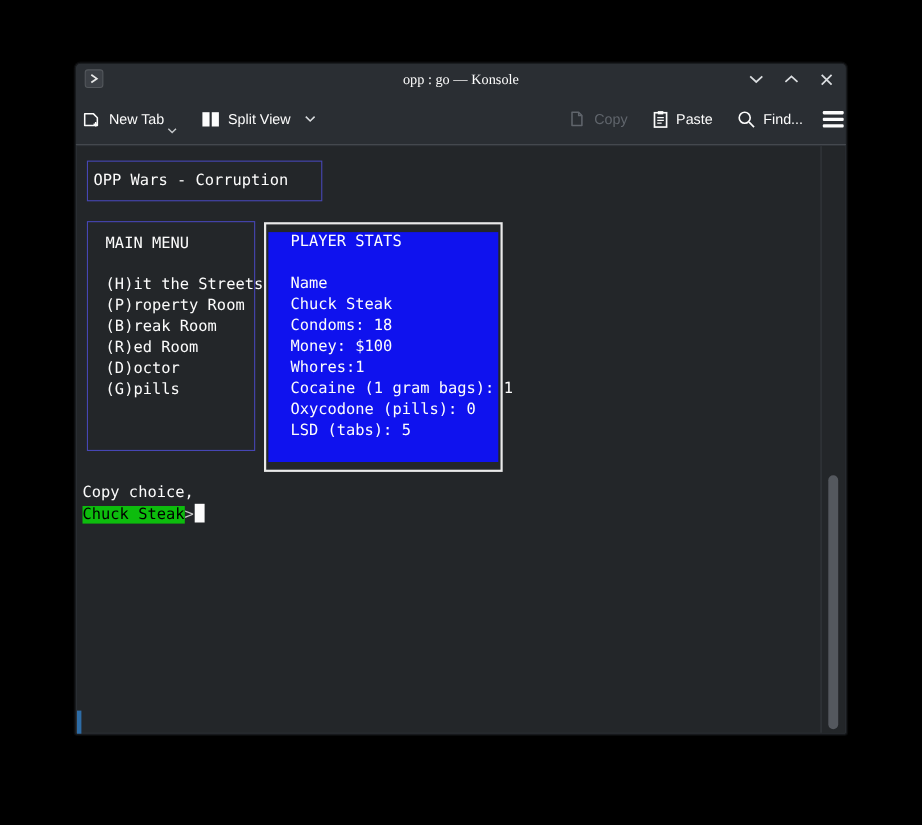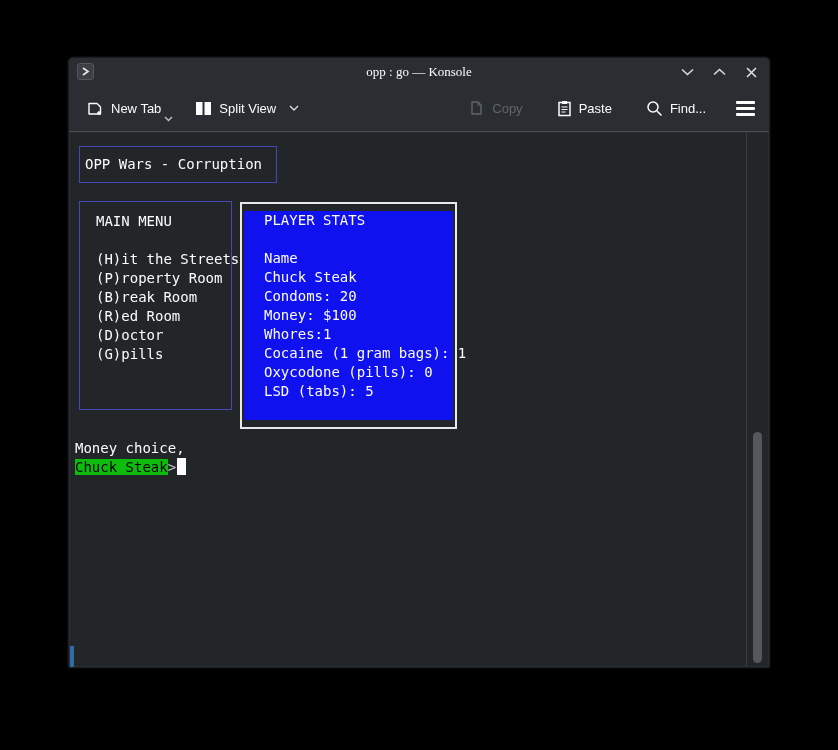--- a/index.html
+++ b/index.html
@@ -17,39 +17,39 @@
               background:#3c4046; border:1px solid #53575c; border-radius:3px;
               display:flex; align-items:center; justify-content:center; }
   .app-icon svg { display:block; }
   .win-title { flex:1; text-align:center; color:#fcfcfc; font-size:13px;font-family:Liberation Serif, serif; }
   .win-controls { position:absolute; right:10px; top:0; height:28px;
                   display:flex; align-items:center; gap:16px; }
   .win-btn { width:16px; height:16px; display:flex; align-items:center;
              justify-content:center; cursor:pointer; }
 
   
-  .toolbar { height:46px; display:flex; align-items:center; padding:0 12px;
+  .toolbar { height:46px; display:flex; align-items:center; padding:0 0;
              border-bottom:1px solid #484c51; }
   .tbtn { display:flex; align-items:center; gap:7px; color:#fcfcfc; font-size:13px;
           padding:6px 6px; border-radius:3px; position:relative; }
   .tbtn.disabled { color:#60656c; }
   .tbtn svg { display:block; }
   .newtab-caret { position:absolute; right:-6px; bottom:1px; }
   .tb-left { display:flex; align-items:center; gap:22px; }
-  .tb-right { margin-left:auto; display:flex; align-items:center; gap:22px;justify-content:center; }
+  .tb-right { margin-left:auto; display:flex; align-items:center; gap:10px;justify-content:center; }
   .hamburger { display:flex; flex-direction:column; gap:3px; padding:4px 2px; }
   .hamburger span { display:block; width:19px; height:3px; background:#fcfcfc; border-radius:1px; }
 
   
   .terminal { position:absolute; left:1px; right:1px; top:75px; bottom:1px;
               background:#232629; font-family:"DejaVu Sans Mono", monospace;
               font-size:14px; color:#fcfcfc; }
   .tline { height:19px; line-height:19px; white-space:pre; }
 
-  .titlebox { position:absolute; left:9px; top:13px; width:198px; height:37px;
+  .titlebox { position:absolute; left:9px; top:13px; width:214px; height:37px;
               border:1px solid #4646b4; padding:8px 0 0 5px; }
   .menubox { position:absolute; left:9px; top:68px; width:153px; height:209px;
              border:1px solid #4646b4; padding:10px 0 0 16px; }
   .statsbox { position:absolute; left:170px; top:69px; width:217px; height:227px;
               border:2px solid #e9e9e9; }
   .statsblue { position:absolute; left:2px; right:2px; top:7px; height:209px;
                background:#0f12ee; padding-left:20px; }
 
   .promptline1 { position:absolute; left:5px; top:306px; }
   .promptline2 { position:absolute; left:5px; top:325px; }
@@ -168,30 +168,30 @@
       <div class="tline">(D)octor</div>
       <div class="tline">(G)pills</div>
     </div>
 
     <div class="statsbox">
       <div class="statsblue">
         <div class="tline">PLAYER STATS</div>
         <div class="tline"></div>
         <div class="tline">Name</div>
         <div class="tline">Chuck Steak</div>
-        <div class="tline">Condoms: 20</div>
+        <div class="tline">Condoms: 18</div>
         <div class="tline">Money: $100</div>
         <div class="tline">Whores:1</div>
         <div class="tline">Cocaine (1 gram bags): 1</div>
         <div class="tline">Oxycodone (pills): 0</div>
         <div class="tline">LSD (tabs): 5</div>
       </div>
     </div>
 
-    <div class="tline promptline1">Money choice,</div>
+    <div class="tline promptline1">Copy choice,</div>
     <div class="tline promptline2"><span class="hl-green">Chuck Steak</span><span class="prompt-gt">&gt;</span><span class="cursor"></span></div>
 
     <div class="output-indicator"></div>
 
     <div class="scroll-sep"></div>
     <div class="scroll-track">
       <div class="scroll-thumb"></div>
     </div>
   </div>
 

